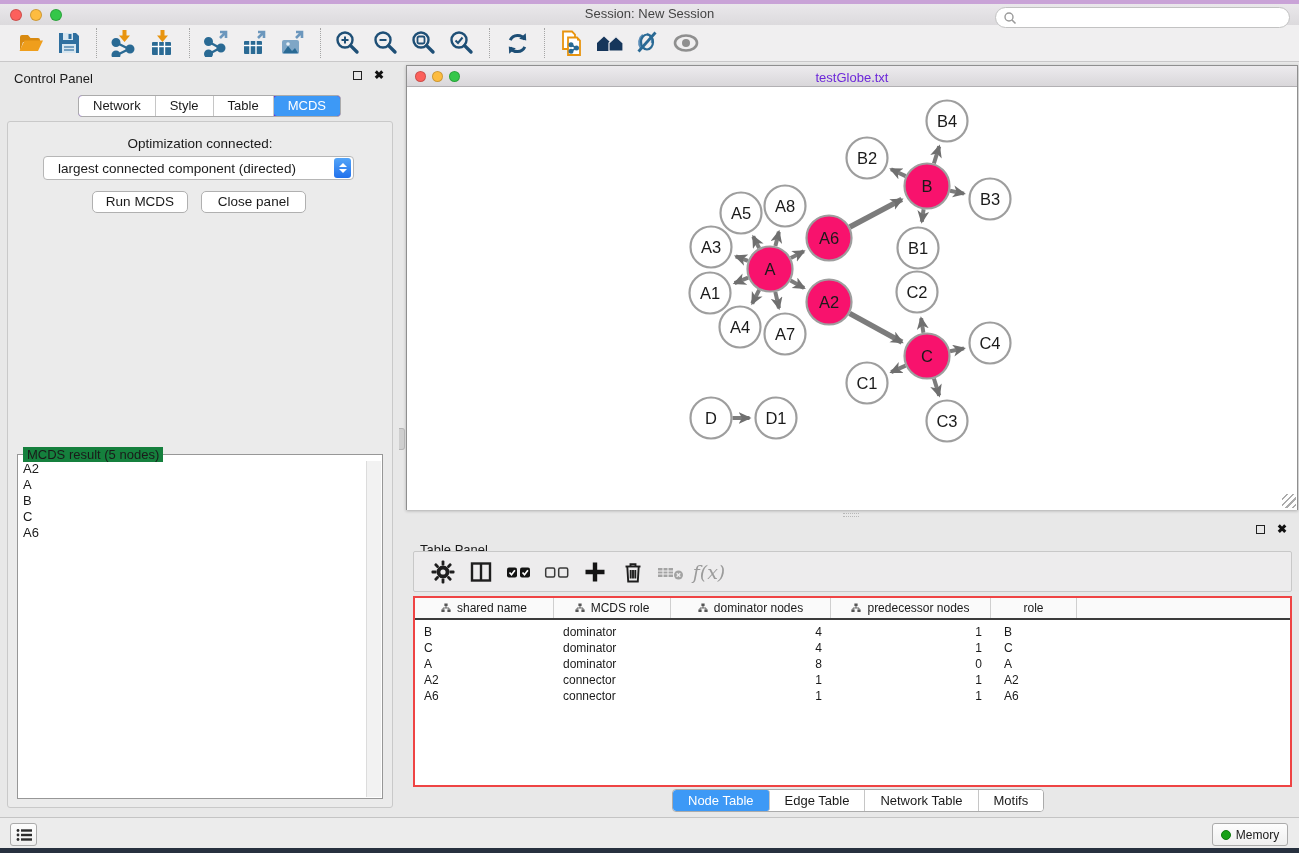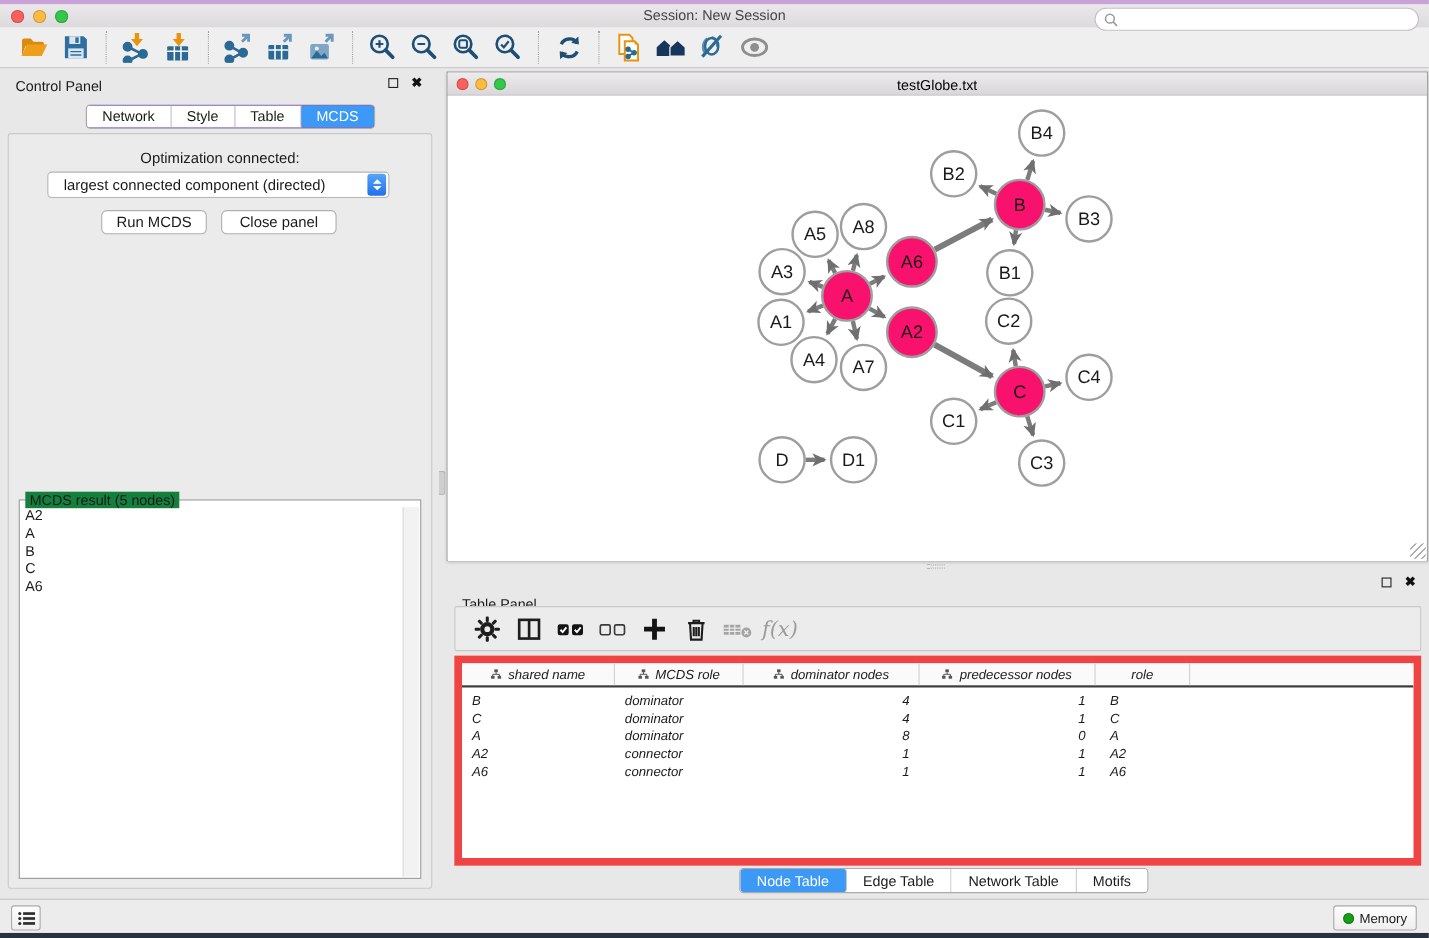--- a/index.html
+++ b/index.html
@@ -73,38 +73,38 @@
   #mcds-scroll { position:absolute; right:1px; top:6px; width:15px; bottom:1px;
     background:#F2F2F2; border-left:1px solid #DCDCDC; }
 
   
   #net-window { left:406px; top:65px; width:892px; height:445px; background:#fff;
     border:1px solid #8F8F8F; box-shadow:0 1px 3px rgba(0,0,0,.25); }
   #net-titlebar { position:absolute; left:0; top:0; width:100%; height:21px;
     background:linear-gradient(#EDEBEE,#D9D7DA); border-bottom:1px solid #B2B0B3; }
   #net-titlebar .traffic { padding-left:8px; gap:6px; }
   #net-titlebar .dot { width:11px; height:11px; }
-  #net-title { position:absolute; left:0; top:4px; width:100%; text-align:center; font-size:13px; color:#000000; }
+  #net-title { position:absolute; left:0; top:4px; width:100%; text-align:center; font-size:13px; color:#6d28d9; }
   #net-canvas { position:absolute; left:0; top:21px; width:890px; height:423px; background:#fff; }
   #net-resize-grip { position:absolute; right:1px; bottom:1px; width:14px; height:14px;
     background:repeating-linear-gradient(135deg, transparent 0 3px, #ABABAB 3px 4.5px); }
   #left-splitter-tab { left:399px; top:428px; width:6px; height:22px; background:#CFCFCF;
     border:1px solid #B5B5B5; border-left:none; border-radius:0 3px 3px 0; }
   #h-splitter-grip { left:843px; top:513px; width:16px; height:4px;
     border-top:1px dotted #B7B7B7; border-bottom:1px dotted #B7B7B7; }
 
   
   #tp-header { left:406px; top:520px; width:893px; height:24px; }
   #tp-toolbar { left:413px; top:551px; width:879px; height:41px; background:#EDECED;
     border:1px solid #C8C8C8; border-radius:2px; display:flex; align-items:center; padding-left:10px; }
   .tp-btn { width:34px; height:32px; display:flex; align-items:center; justify-content:center; margin:0 2px; }
   .fx-label { font-family:"DejaVu Serif", serif; font-style:italic; font-size:19px; color:#9B9B9B; }
 
   #tp-table { left:413px; top:596px; width:879px; height:191px; background:#fff;
-    border:7px solid #ef4444; overflow:hidden;font-style:italic; }
+    border:2px solid #ef4444; overflow:hidden; }
   #tp-thead { display:flex; height:22px; background:#FAFAFA; border-bottom:2px solid #3C3C3C; }
   .th { display:flex; align-items:center; justify-content:center; gap:6px; font-size:12px;
     border-right:1px solid #CFCFCF; height:100%; }
   .th:last-child { border-right:none; }
   .tr { display:flex; height:16px; align-items:center; }
   .td { font-size:12px; line-height:16px; white-space:nowrap; }
   .td.l { text-align:left; padding-left:9px; }
   .td.r { text-align:right; padding-right:9px; }
   .c0 { width:139px; } .c1 { width:117px; } .c2 { width:160px; } .c3 { width:160px; } .c4 { width:86px; } .c5 { flex:1; }
   #tp-rows { padding-top:4px; }

